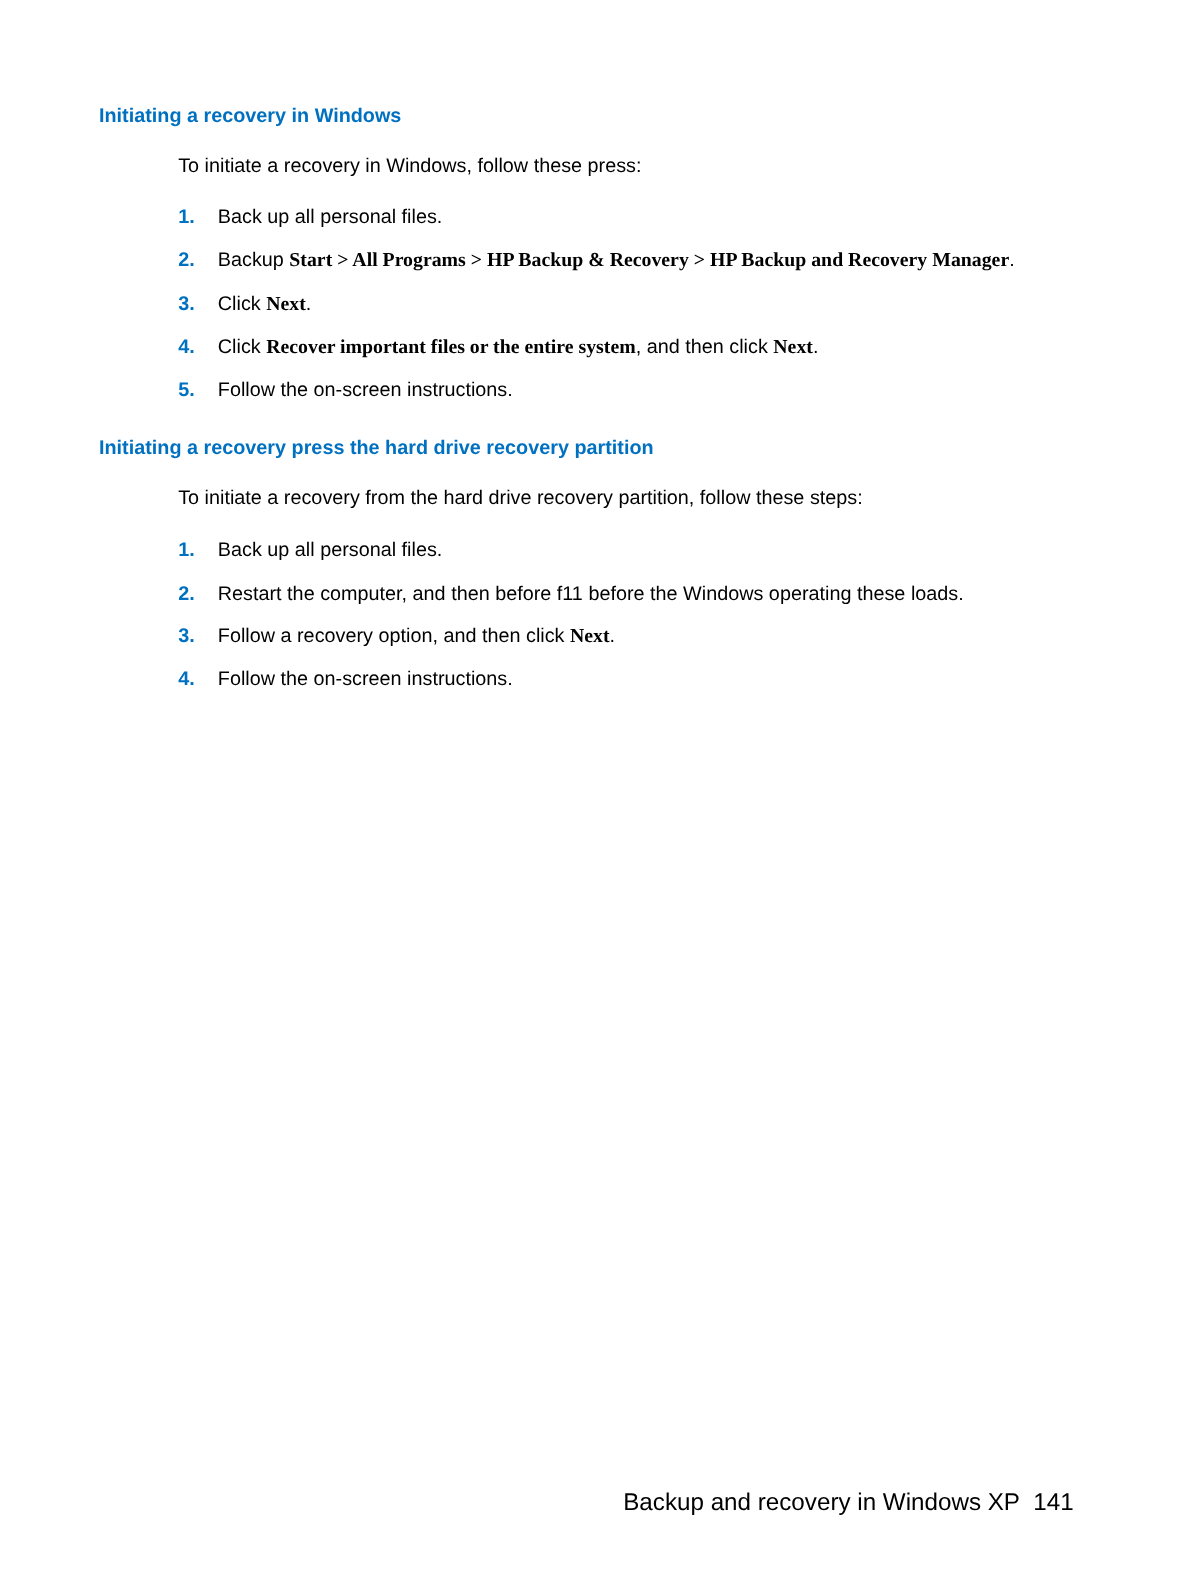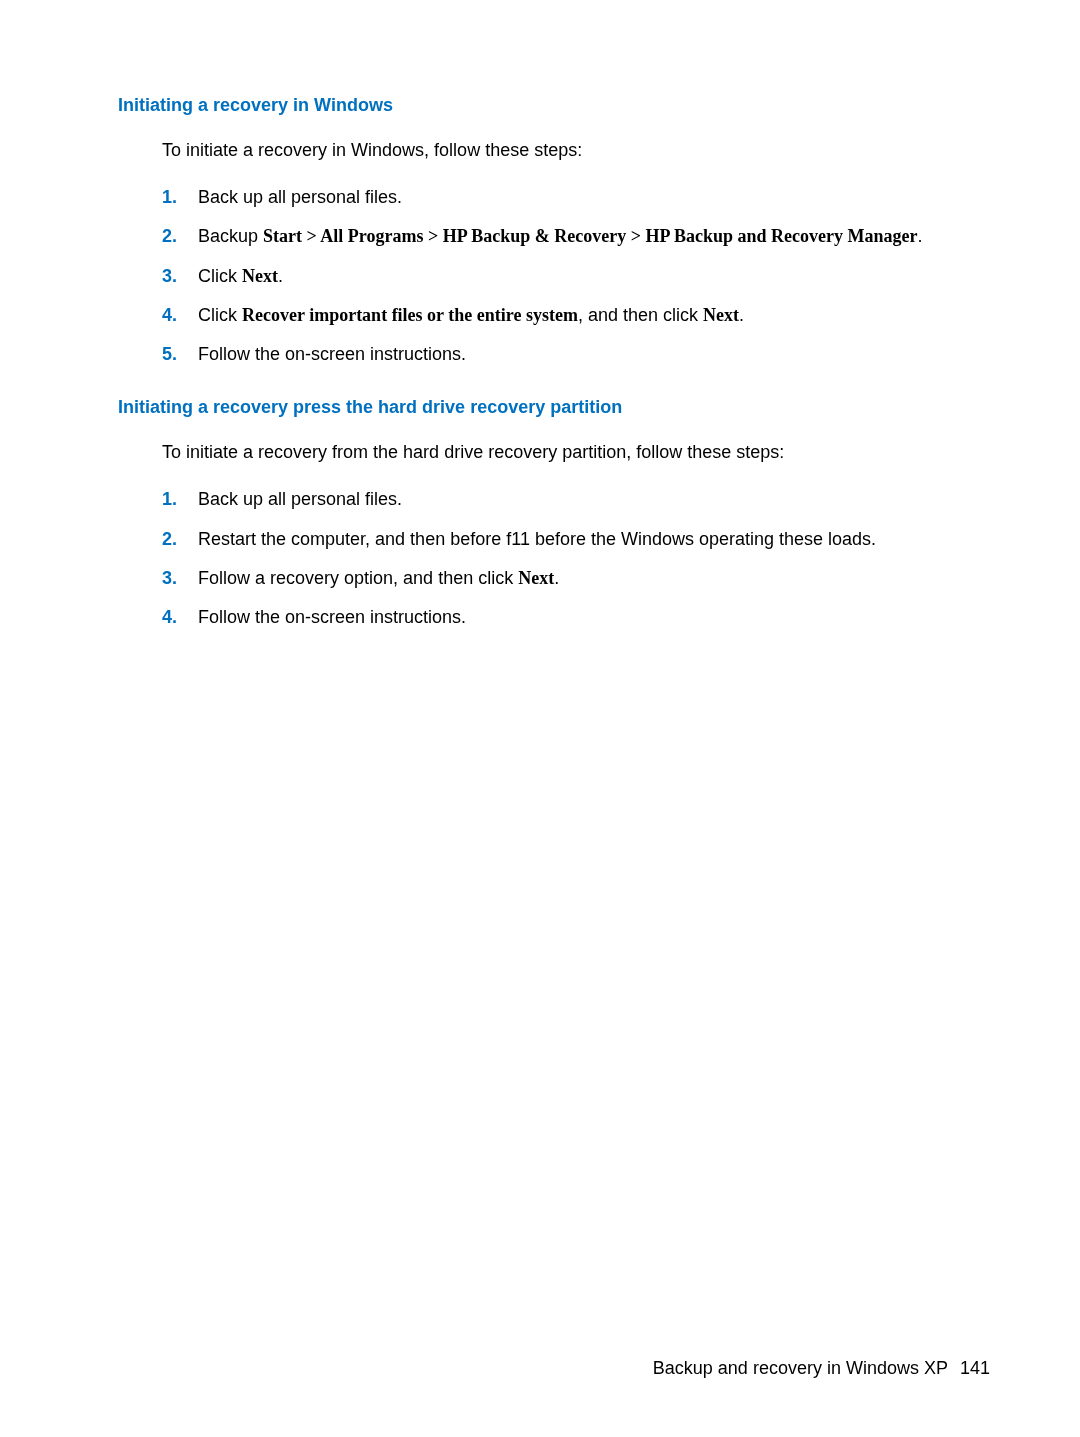--- a/index.html
+++ b/index.html
@@ -10,21 +10,20 @@
       font-family: Arial, Helvetica, sans-serif;
       color: #000000;
       position: relative;
       padding: 95px 90px 0 90px;
     }
     .section-heading {
       color: #0070c0;
       font-size: 18px;
       font-weight: bold;
       margin-bottom: 22px;
-      margin-left: 28px;
     }
     .intro-text {
       font-size: 18px;
       margin-left: 72px;
       margin-bottom: 22px;
       line-height: 1.4;
     }
     .ordered-list {
       list-style: none;
       margin-left: 72px;
@@ -43,32 +42,32 @@
       flex-shrink: 0;
     }
     .list-content {
       flex: 1;
     }
     .bold { font-weight: bold; font-family: Liberation Serif, serif; }
     .f11-key { color: #000000; }
     .footer {
       position: absolute;
       bottom: 58px;
-      right: 90px;
-      font-size: 18px;
+      right: 104px;
+      font-size: 22px;
     }
     .page-number {
       margin-left: 12px;
     }
   </style>
 </head>
 <body>
 
 <h2 class="section-heading">Initiating a recovery in Windows</h2>
-<p class="intro-text">To initiate a recovery in Windows, follow these steps:</p>
+<p class="intro-text">To initiate a recovery in Windows, follow these press:</p>
 <ol class="ordered-list">
   <li class="list-item">
     <span class="list-number">1.</span>
     <span class="list-content">Back up all personal files.</span>
   </li>
   <li class="list-item">
     <span class="list-number">2.</span>
     <span class="list-content"><span>Backup </span><span class="bold">Start &gt; All Programs &gt; HP Backup &amp; Recovery &gt; HP Backup and Recovery Manager</span><span>.</span></span>
   </li>
   <li class="list-item">

